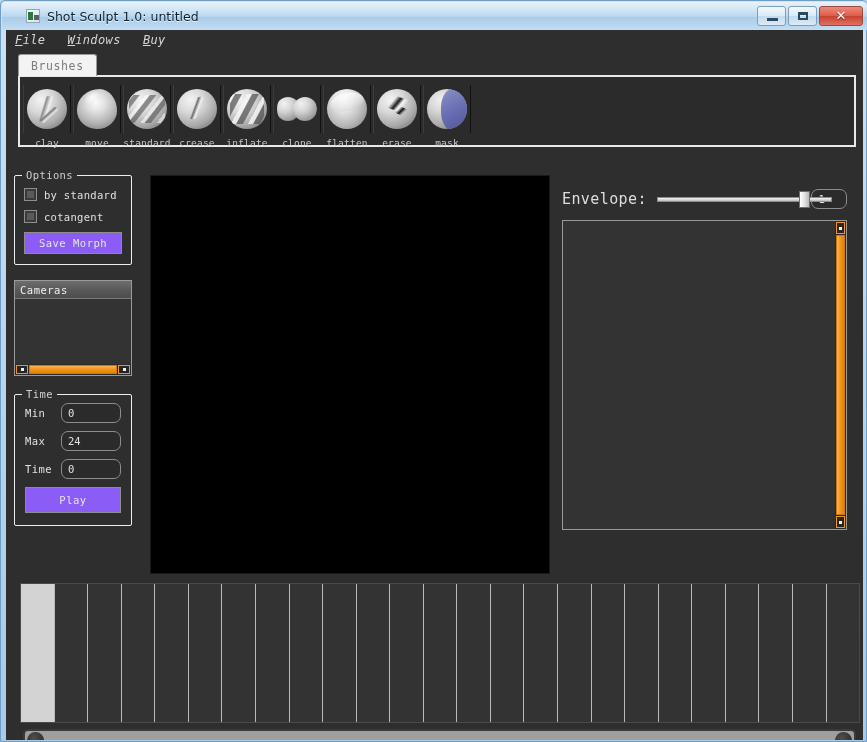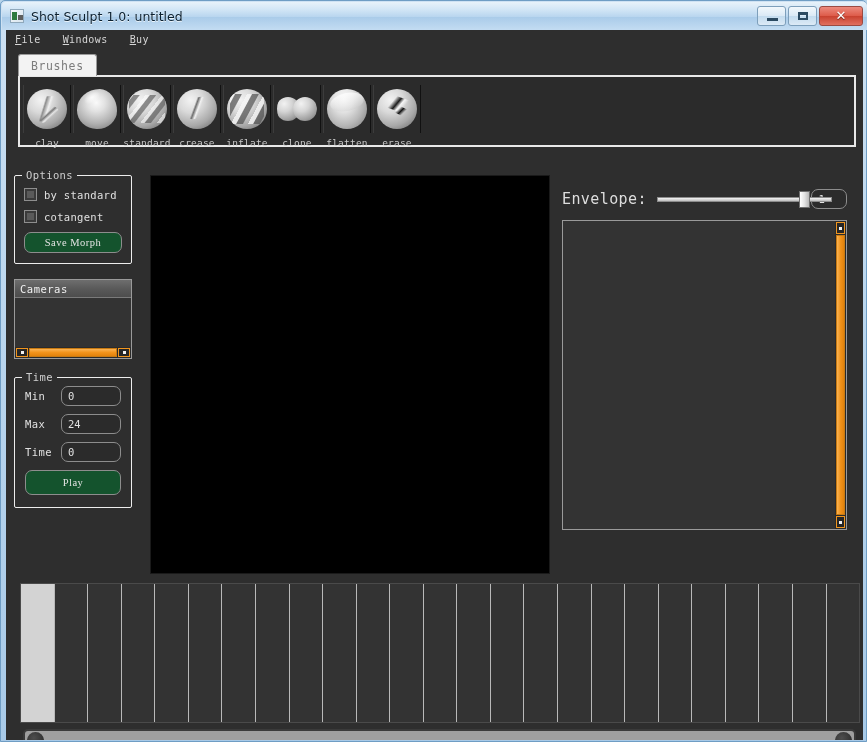--- a/index.html
+++ b/index.html
@@ -26,21 +26,21 @@
   
   #title-bar {
     position: absolute;
     left: 1px; top: 1px;
     width: 865px; height: 28px;
     background: linear-gradient(to bottom,
         #e8f2fa 0%, #d4e7f6 25%, #b9d6ef 52%, #a9cbe9 53%, #c3dcf2 100%);
     border-radius: 4px 4px 0 0;
     display: flex;
     align-items: center;
-    padding-left: 8px;
+    padding-left: 24px;
   }
   #app-icon {
     width: 14px; height: 14px;
     background: linear-gradient(135deg,#f6f9fc,#d7e4ee);
     border: 1px solid #8fa8bb;
     position: relative;
     flex: 0 0 auto;
   }
   #app-icon::before {
     content: "";
@@ -114,24 +114,25 @@
   
   #menu-bar {
     height: 19px;
     background: #2e2e2e;
     display: flex;
     align-items: center;
     padding-left: 9px;
     gap: 22px;
   }
   .menu-item {
-    font-size: 10px;
+    font-size: 12px;
     color: #d6d6d6;
     letter-spacing: .4px;
     cursor: default;
+    font-style: italic;
   }
   .menu-item .hot { text-decoration: underline; }
 
   
   #brushes-section {
     margin: 4px 7px 0 12px;
   }
   #tab-strip { display: flex; }
   #tab-brushes {
     background: #f3f3f3;
@@ -304,39 +305,38 @@
     background: #5a5a5a;
     border: 1px solid #8e8e8e;
     box-shadow: inset 0 0 0 2px #3a3a3a;
     flex: 0 0 auto;
   }
   .cb-label {
     font-size: 10.5px; color: #e0e0e0;
     margin-left: 7px; letter-spacing: .3px;
   }
   .dark-button {
-    background: #14532d;
+    background: #8b5cf6;
     border: 1px solid #8d8d8d;
-    border-radius: 7px;
+    border-radius: 0;
     color: #e4e4e4;
     font-size: 10.5px;
     letter-spacing: .5px;
     text-align: center;
     padding: 4px 0;
     cursor: default;
-    font-family: Liberation Serif, serif;
   }
   #save-morph-button { margin-top: 1px; }
 
   
   #cameras-panel {
     margin-top: 15px;
     border: 1px solid #9a9a9a;
     background: #2e2e2e;
-    height: 80px;
+    height: 96px;
     display: flex; flex-direction: column;
   }
   #cameras-header {
     height: 18px;
     background: linear-gradient(to bottom,#6e6e6e 0%,#585858 55%,#4d4d4d 100%);
     border-bottom: 1px solid #7a7a7a;
     color: #f0f0f0;
     font-size: 10.5px;
     letter-spacing: .5px;
     display: flex; align-items: center;
@@ -614,20 +614,26 @@
           <div class="brush-label">flatten</div>
         </div>
 
         <div class="brush-cell">
           <div class="brush-ico-wrap">
             <div class="brush-sphere bs-erase"></div>
           </div>
           <div class="brush-label">erase</div>
         </div>
 
+        <div class="brush-cell">
+          <div class="brush-ico-wrap">
+            <div class="brush-sphere bs-mask"></div>
+          </div>
+          <div class="brush-label">mask</div>
+        </div>
 
       </div>
     </div>
 
     <div id="main-area">
 
       <div id="left-col">
 
         <div class="group-box">
           <div class="group-title">Options</div>

